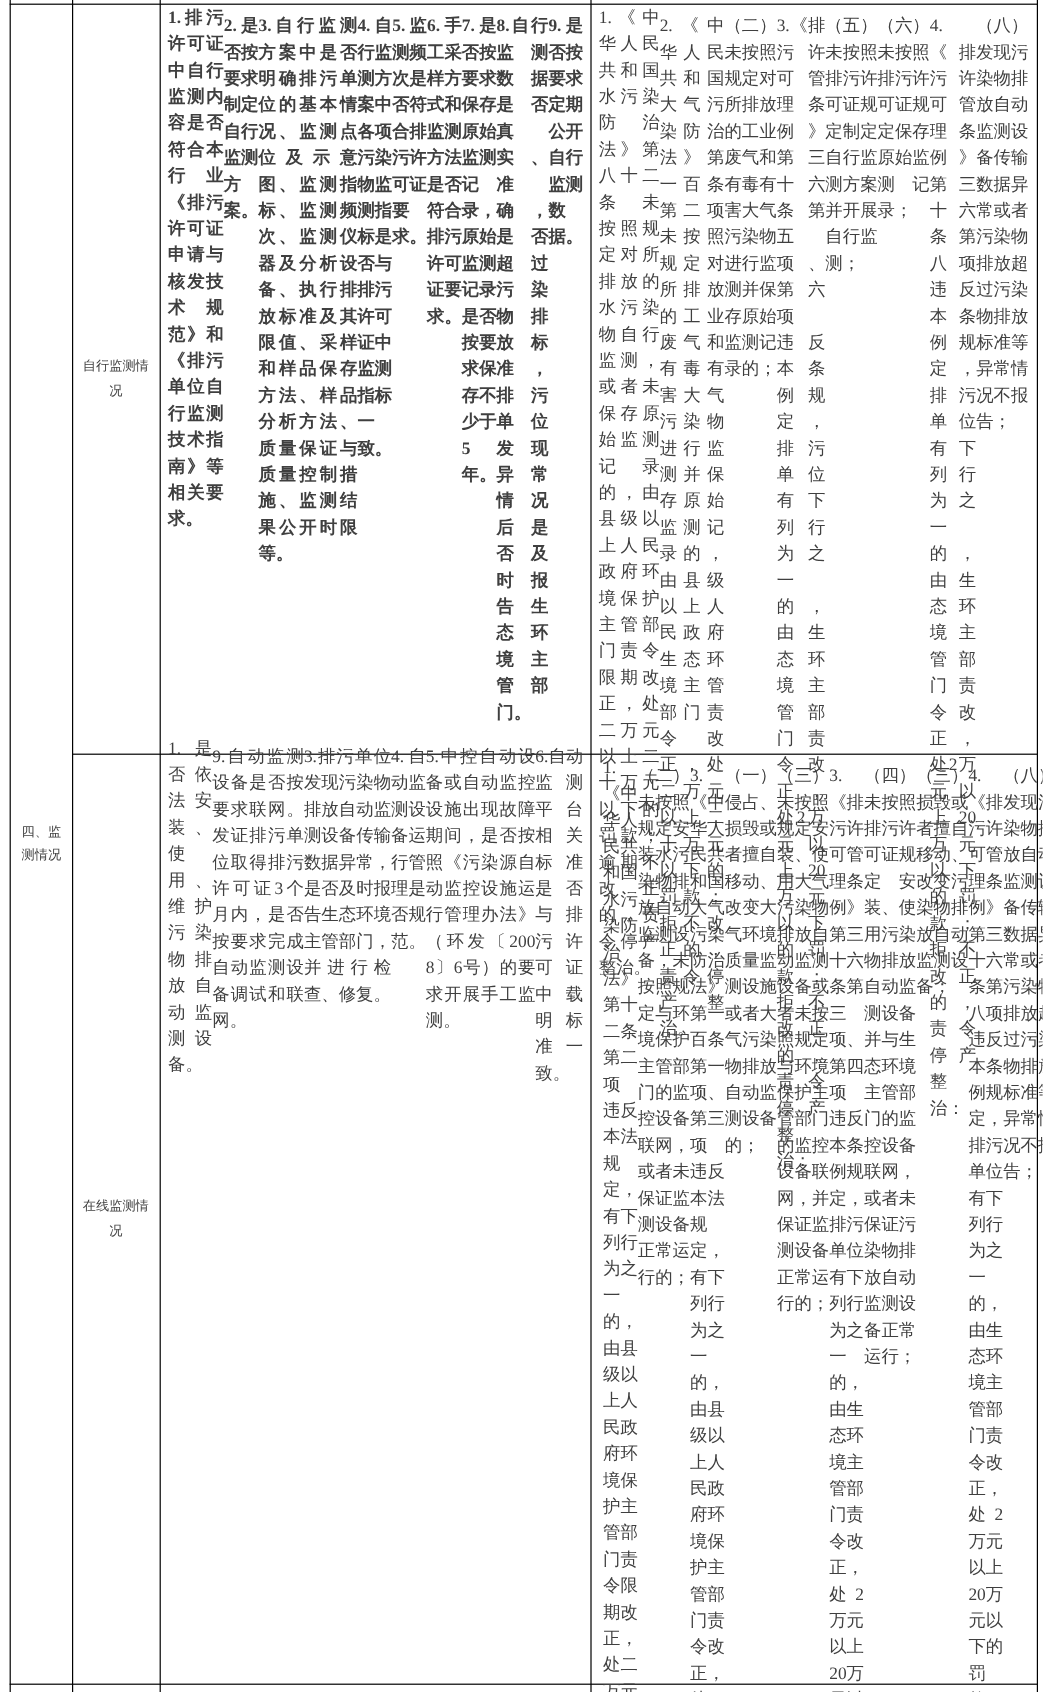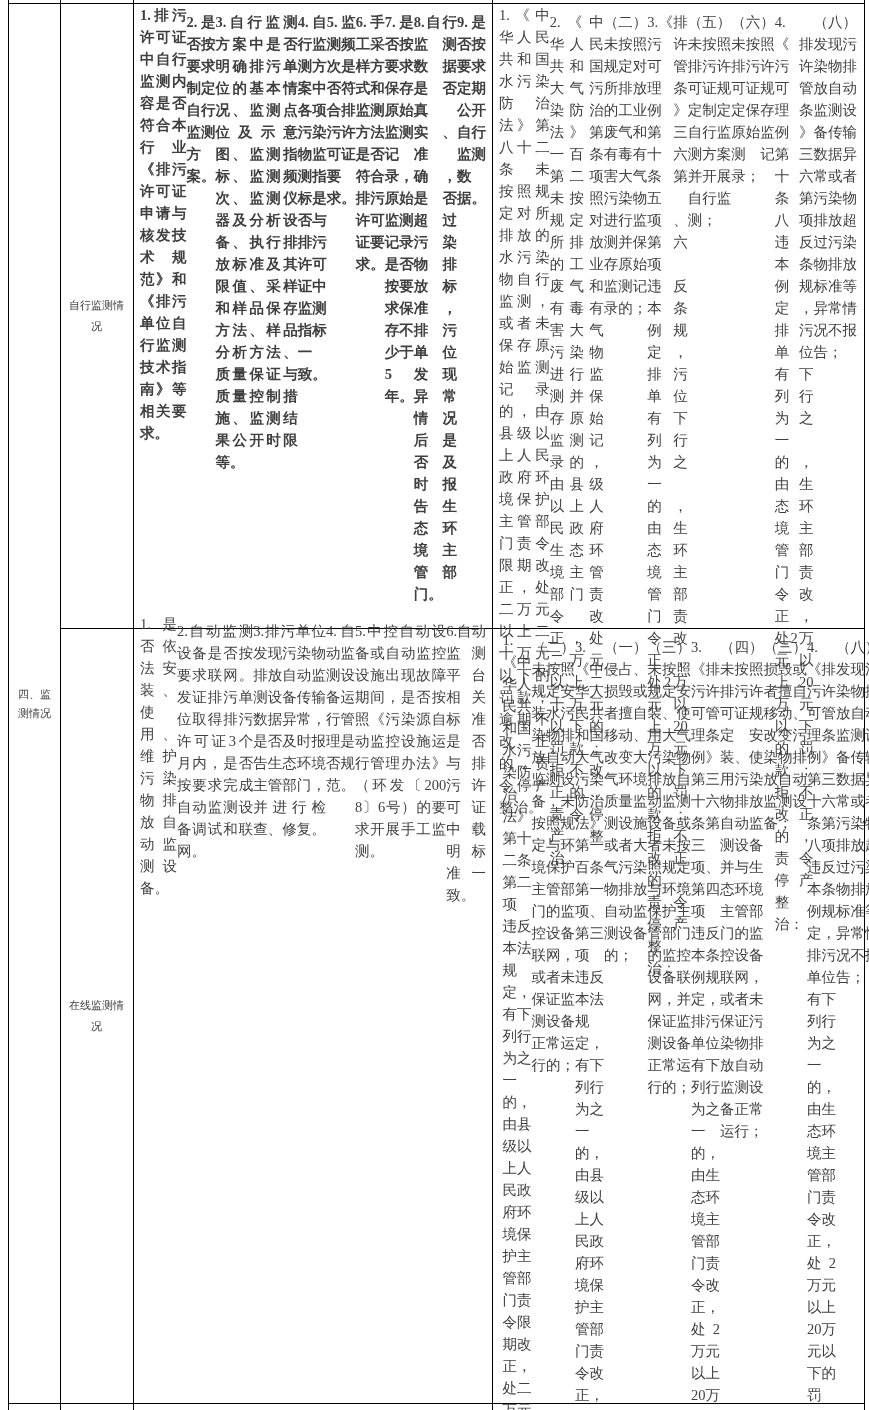--- a/index.html
+++ b/index.html
@@ -112,21 +112,21 @@
       <div class="para">（二）未按照规定对所排放的工业废气和有毒有害大气污染物进行监测并保存原始监测记录的；</div>
       <div class="para">3.《排污许可管理条例》第三十六条第五项、第六项　违反本条例规定，排污单位有下列行为之一的，由生态环境主管部门责令改正，处2万元以上20万元以下的罚款；拒不改正的，责令停产整治：</div>
       <div class="para">（五）未按照排污许可证规定制定自行监测方案并开展自行监测；</div>
       <div class="para">（六）未按照排污许可证规定保存原始监测记录；</div>
       <div class="para">4.《排污许可管理条例》第三十六条第八项　违反本条例规定，排污单位有下列行为之一的，由生态环境主管部门责令改正，处2万元以上20万元以下的罚款；拒不改正的，责令停产整治：</div>
       <div class="para">（八）发现污染物排放自动监测设备传输数据异常或者污染物排放超过污染物排放标准等异常情况不报告；</div>
     </div>
 
   <div class="textcell" style="left:140px; top:613px; width:346px; height:774px;">
       <div class="para">1.是否依法安装、使用、维护污染物排放自动监测设备。</div>
-      <div class="para">2.自动监测设备是否按要求联网。发证排污单位取得排污许可证3个月内，是否按要求完成自动监测设备调试和联网。</div>
+      <div class="para">9.自动监测设备是否按要求联网。发证排污单位取得排污许可证3个月内，是否按要求完成自动监测设备调试和联网。</div>
       <div class="para">3.排污单位发现污染物排放自动监测设备传输数据异常，是否及时报告生态环境主管部门，并进行检查、修复。</div>
       <div class="para">4.自动监测设备运行管理是否规范。</div>
       <div class="para">5.中控自动设备或自动监控设施出现故障期间，是否按照《污染源自动监控设施运行管理办法》（环发〔2008〕6号）的要求开展手工监测。</div>
       <div class="para">6.自动监测平台相关标准是否与排污许可证中载明标准一致。</div>
     </div>
 
   <div class="textcell" style="left:512px; top:629px; width:358px; height:774px;">
       <div class="para">1.《中华人民共和国水污染防治法》第十二条第二项　违反本法规定，有下列行为之一的，由县级以上人民政府环境保护主管部门责令限期改正，处二万元以上二十万元以下的罚款；逾期不改正的，责令停产整治：</div>
       <div class="para">（二）未按照规定安装水污染物排放自动监测设备，未按照规定与环境保护主管部门的监控设备联网，或者未保证监测设备正常运行的；</div>
       <div class="para">3.《中华人民共和国大气污染防治法》第一百条第一项、第三项　违反本法规定，有下列行为之一的，由县级以上人民政府环境保护主管部门责令改正，处二万元以上二十万元以下的罚款;拒不改正的，责令停产整治：</div>

